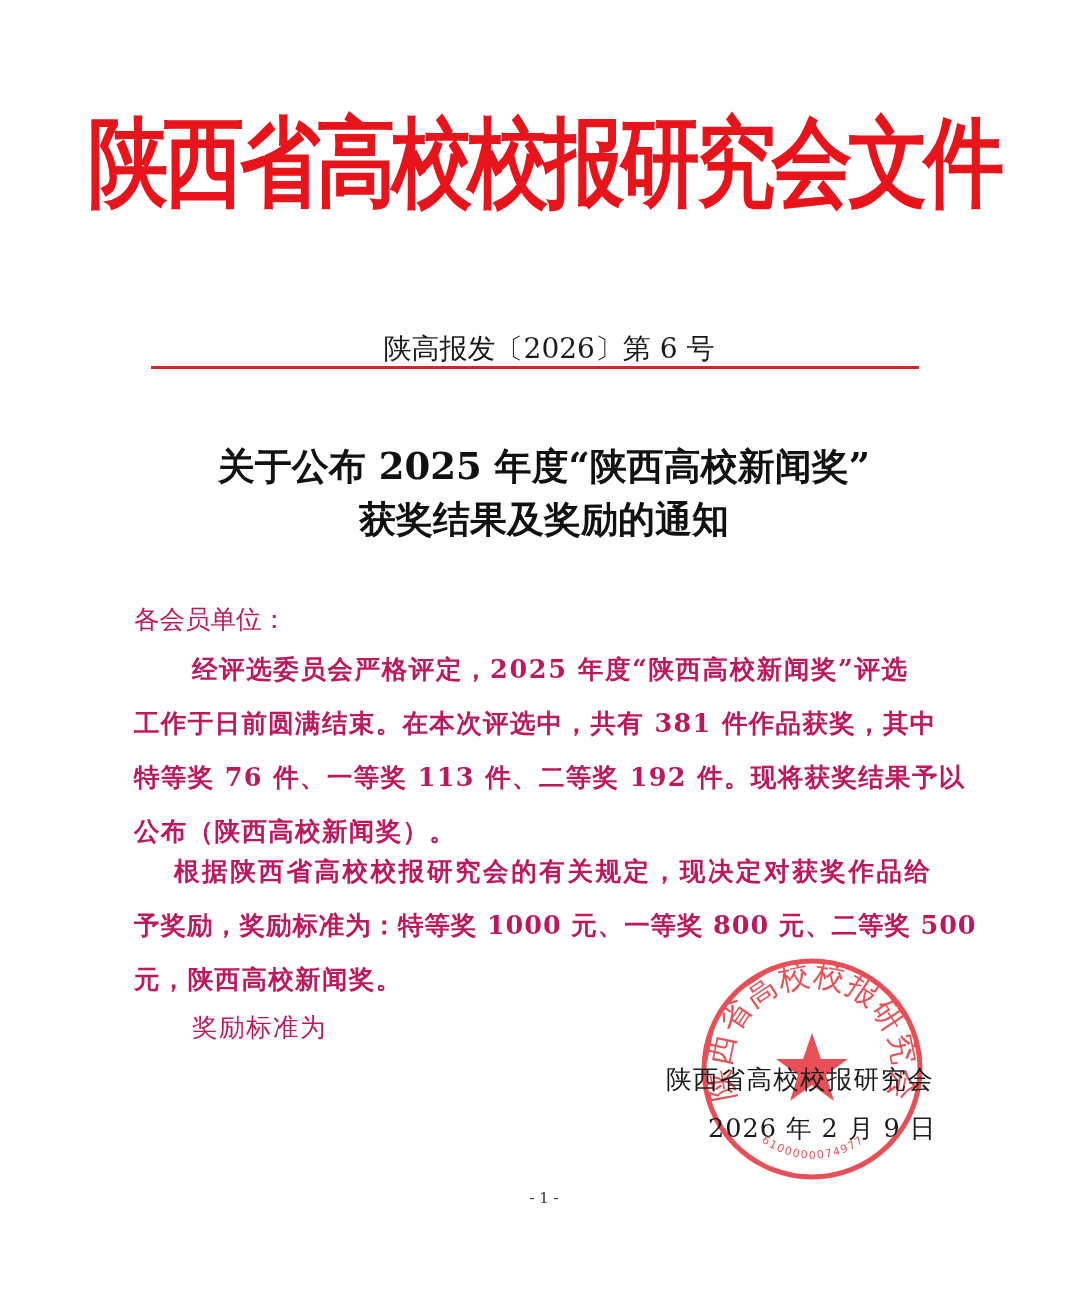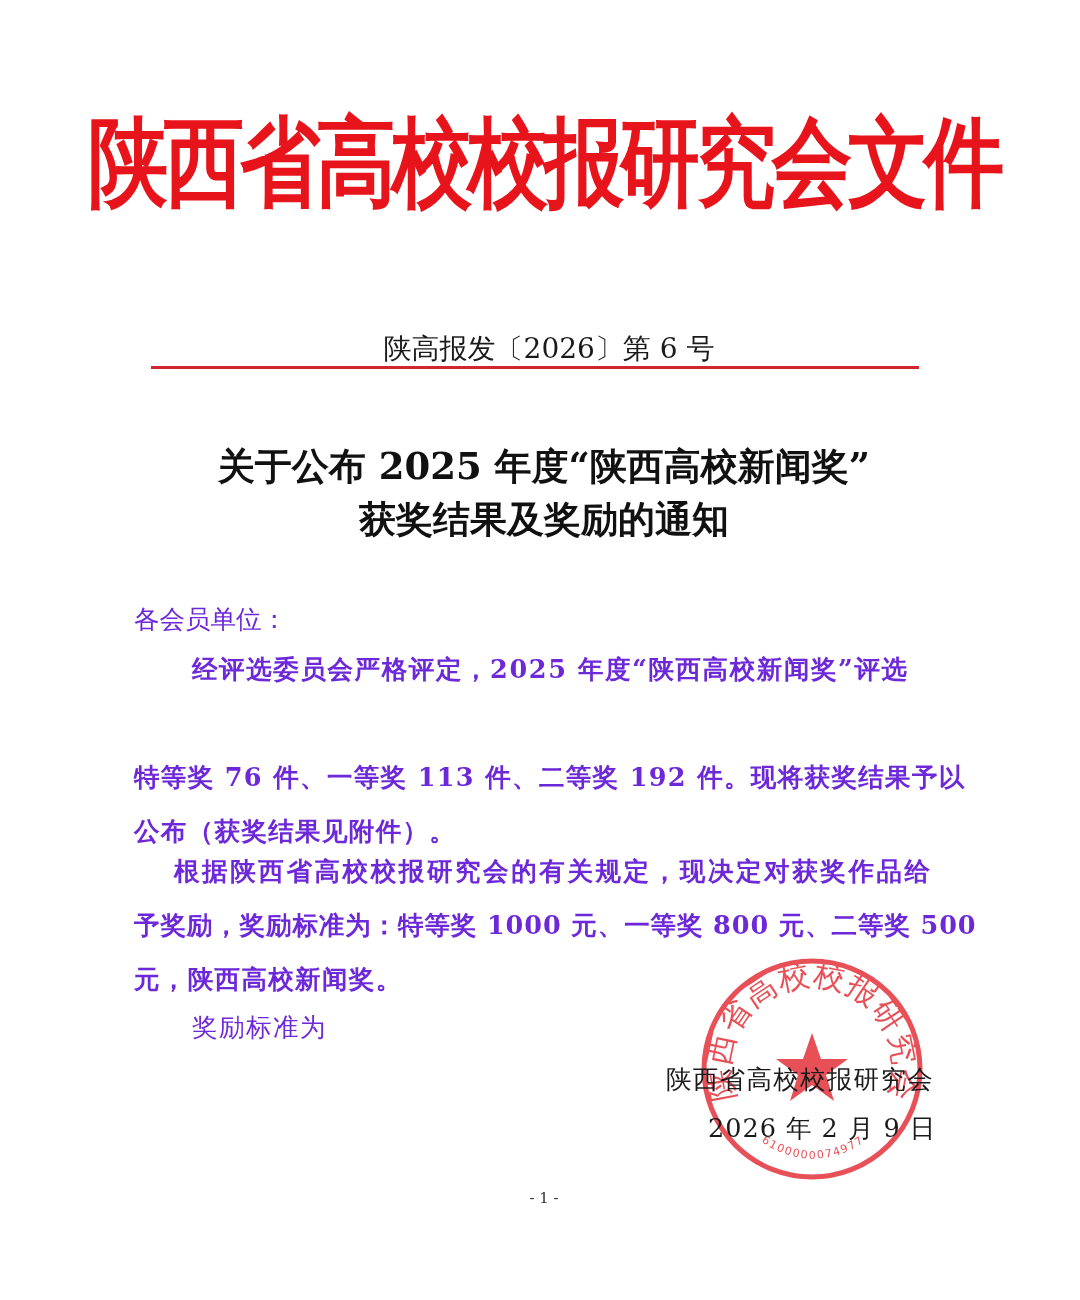--- a/index.html
+++ b/index.html
@@ -23,21 +23,21 @@
   .title {
     position: absolute; left: 0; width: 1080px; text-align: center;
     font-family: "DejaVu Serif", serif; font-weight: bold; font-size: 37px; color: #111;
     line-height: 48px;
   }
   .title.l1 { top: 442px; }
   .title.l2 { top: 495px; }
 
   .body-text {
     position: absolute; left: 130px; width: 820px;
-    font-family: "DejaVu Serif", serif; font-size: 25.5px; color: #6d28d9;
+    font-family: "DejaVu Serif", serif; font-size: 25.5px; color: #be185d;
     line-height: 30px; white-space: nowrap;
   }
   .line { position: absolute; left: 0; white-space: nowrap; font-weight: bold; }
 
   .stamp { position: absolute; left: 694px; top: 955px; width: 228px; height: 228px; opacity: 0.85; }
 
   .sig {
     position: absolute; font-family: "DejaVu Serif", serif; font-size: 25.5px; color: #1a1a1a;
     white-space: nowrap; letter-spacing: 1px;
   }
@@ -56,22 +56,23 @@
   <div class="docno">陕高报发〔2026〕第 6 号</div>
   <div class="red-rule" style="background:#d0262e;"></div>
 
   <div class="title l1">关于公布 2025 年度“陕西高校新闻奖”</div>
   <div class="title l2">获奖结果及奖励的通知</div>
 
   <div class="body-text" style="top:604px;">各会员单位：</div>
 
   <div class="body-text" style="top:654px; height:200px;">
     <div class="line" style="top:0; left:58px; letter-spacing:1.6px;">经评选委员会严格评定，2025 年度“陕西高校新闻奖”评选</div>
+    <div class="line" style="top:54px; letter-spacing:1.35px;">工作于日前圆满结束。在本次评选中，共有 381 件作品获奖，其中</div>
     <div class="line" style="top:108px; letter-spacing:1.35px;">特等奖 76 件、一等奖 113 件、二等奖 192 件。现将获奖结果予以</div>
-    <div class="line" style="top:162px; letter-spacing:1.35px;">公布（获奖结果见附件）。</div>
+    <div class="line" style="top:162px; letter-spacing:1.35px;">公布（陕西高校新闻奖）。</div>
   </div>
 
   <div class="body-text" style="top:856px; height:140px;">
     <div class="line" style="top:0; left:40px; letter-spacing:2.6px;">根据陕西省高校校报研究会的有关规定，现决定对获奖作品给</div>
     <div class="line" style="top:54px; letter-spacing:0.9px;">予奖励，奖励标准为：特等奖 1000 元、一等奖 800 元、二等奖 500</div>
     <div class="line" style="top:108px; letter-spacing:1.35px;">元，陕西高校新闻奖。</div>
   </div>
 
   <div class="body-text" style="top:1012px; left:188px; letter-spacing:1.5px;">奖励标准为</div>
 

